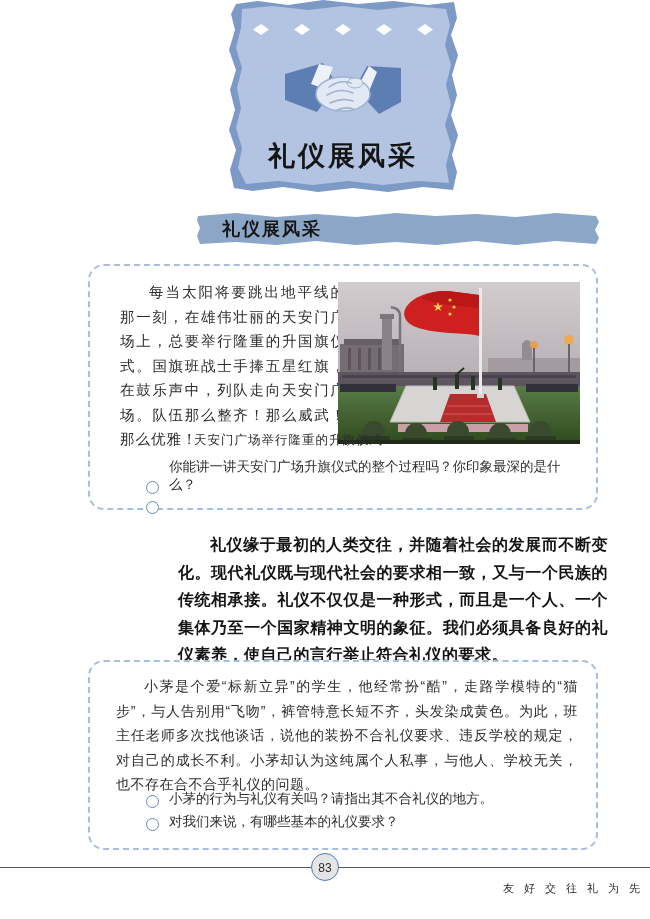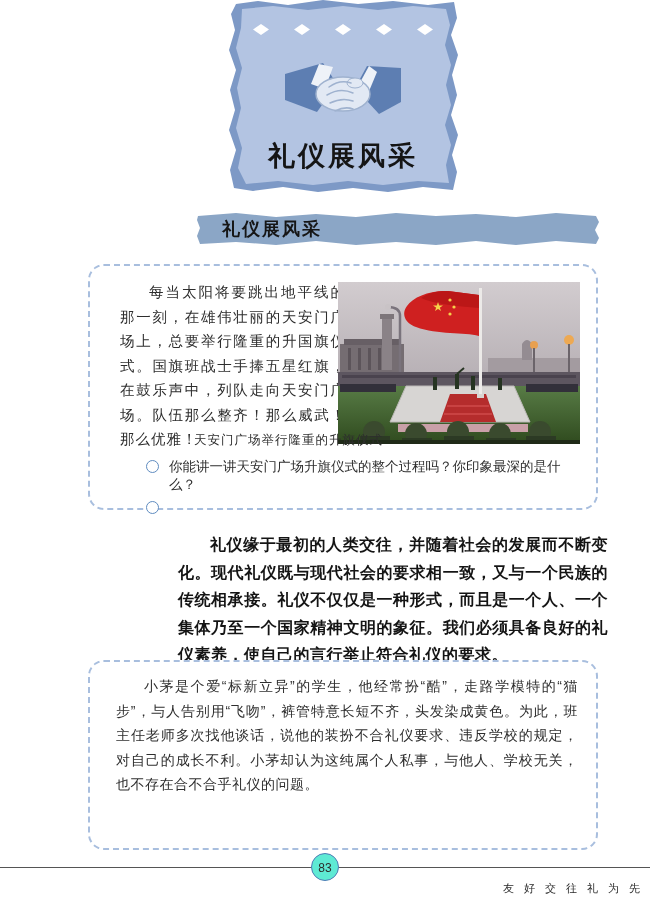--- a/index.html
+++ b/index.html
@@ -22,28 +22,28 @@
   
   .activity-box{position:absolute;left:88px;width:510px;border:2px dashed #a8bede;border-radius:16px;box-sizing:border-box;background:#fff;}
   #box1{top:264px;height:246px;}
   #box2{top:660px;height:190px;}
   .box1-text{position:absolute;left:30px;top:14px;width:226px;font-size:14.5px;line-height:24.5px;color:#2e2e2e;text-indent:2em;text-align:justify;letter-spacing:1px;}
   .photo-frame{position:absolute;right:16px;top:16px;width:242px;height:162px;overflow:hidden;}
   .caption{position:absolute;left:64px;top:166px;font-size:12.5px;color:#2e2e2e;letter-spacing:1px;padding-left:40px;}
   .q-list{position:absolute;left:56px;right:14px;}
   #box1 .q-list{top:192px;}
   #box2 .q-list{top:128px;}
-  .q-row{display:flex;align-items:flex-start;margin-bottom:5px;font-size:13.5px;line-height:18px;color:#2e2e2e;}
+  .q-row{display:flex;align-items:flex-end;margin-bottom:5px;font-size:13.5px;line-height:18px;color:#2e2e2e;}
   .q-bullet{flex:none;width:11px;height:11px;border:1.5px solid #5f8cc0;border-radius:50%;margin:2px 10px 0 0;background:#fff;box-sizing:content-box;}
   .box2-text{position:absolute;left:26px;top:12px;width:462px;font-size:14px;line-height:24.5px;color:#2e2e2e;text-indent:2em;text-align:justify;letter-spacing:0.5px;}
   
   .main-para{position:absolute;left:178px;top:531px;width:430px;font-size:16px;line-height:27.5px;color:#141414;text-indent:2em;text-align:justify;letter-spacing:0.5px;font-weight:bold;}
   
   .footer-line{position:absolute;left:0;top:867px;width:650px;height:1px;background:#555;}
-  .page-circle{position:absolute;left:311px;top:853px;width:28px;height:28px;border-radius:50%;background:#5eead4;border:1px solid #4f7ab5;text-align:center;line-height:28px;font-size:12px;color:#2c2c2c;box-sizing:border-box;}
+  .page-circle{position:absolute;left:311px;top:853px;width:28px;height:28px;border-radius:50%;background:#e5e5e5;border:1px solid #4f7ab5;text-align:center;line-height:28px;font-size:12px;color:#2c2c2c;box-sizing:border-box;}
   .footer-chapter{position:absolute;top:881px;left:0;width:100%;text-align:right;font-size:11px;letter-spacing:10px;text-indent:10px;color:#2a2a2a;}
 </style>
 </head>
 <body>
 
 <div class="banner">
   <svg class="bg" width="230" height="192" viewBox="0 0 230 192">
     <polygon fill="#7d99c6" points="8,4 30,1 60,5 95,0 130,4 165,1 200,5 226,2 229,18 223,35 230,55 224,75 229,95 223,115 230,135 224,155 229,172 225,190 195,187 160,192 125,188 90,192 55,187 25,191 6,188 2,170 8,150 1,130 7,110 2,90 8,70 1,50 7,30 3,14"></polygon>
     <polygon fill="#b3c4e2" points="14,9 45,6 80,10 115,6 150,10 185,6 218,9 222,25 217,45 223,65 218,85 223,105 217,125 223,145 218,165 221,183 190,181 155,185 120,181 85,185 50,181 18,184 10,168 14,148 8,128 13,108 9,88 14,68 8,48 13,28"></polygon>
   </svg>
@@ -168,17 +168,27 @@
     <div class="q-row">
       <span class="q-bullet"></span>
     </div>
   </div>
 </div>
 
 <div class="main-para">礼仪缘于最初的人类交往，并随着社会的发展而不断变化。现代礼仪既与现代社会的要求相一致，又与一个民族的传统相承接。礼仪不仅仅是一种形式，而且是一个人、一个集体乃至一个国家精神文明的象征。我们必须具备良好的礼仪素养，使自己的言行举止符合礼仪的要求。</div>
 
 <div class="activity-box" id="box2">
   <div class="box2-text">小茅是个爱“标新立异”的学生，他经常扮“酷”，走路学模特的“猫步”，与人告别用“飞吻”，裤管特意长短不齐，头发染成黄色。为此，班主任老师多次找他谈话，说他的装扮不合礼仪要求、违反学校的规定，对自己的成长不利。小茅却认为这纯属个人私事，与他人、学校无关，也不存在合不合乎礼仪的问题。</div>
+  <div class="q-list">
+    <div class="q-row">
+      <span class="q-bullet"></span>
+      <span>小茅的行为与礼仪有关吗？请指出其不合礼仪的地方。</span>
+    </div>
+    <div class="q-row">
+      <span class="q-bullet"></span>
+      <span>对我们来说，有哪些基本的礼仪要求？</span>
+    </div>
+  </div>
 </div>
 
 <div class="footer-line"></div>
 <div class="page-circle">83</div>
 <div class="footer-chapter">友好交往礼为先</div>
 
 </body></html>

